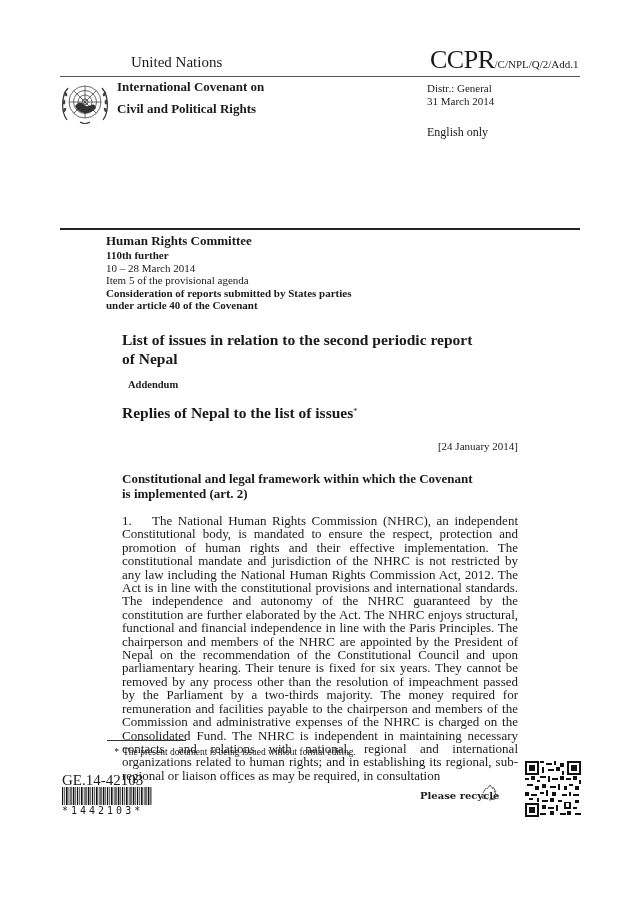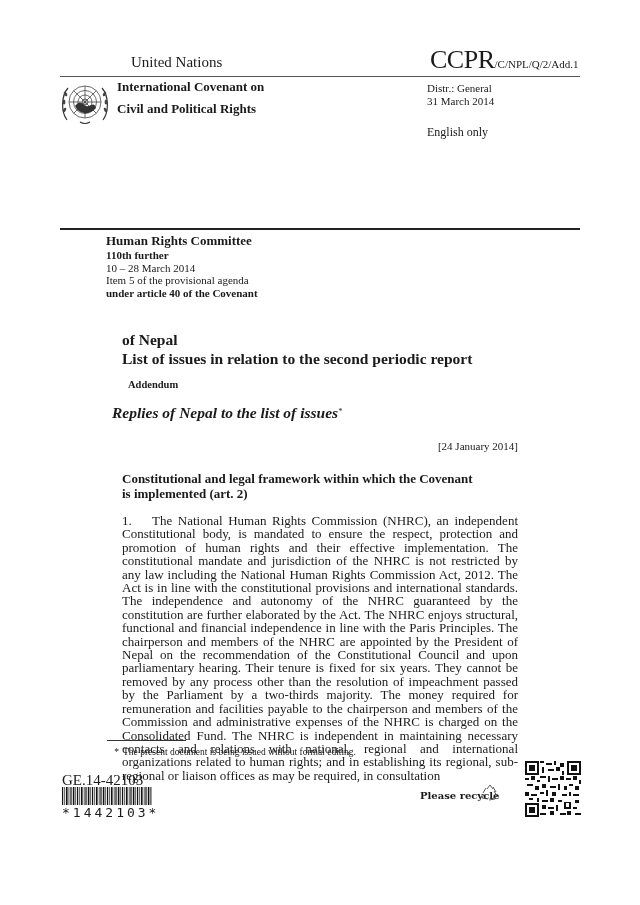--- a/index.html
+++ b/index.html
@@ -20,38 +20,38 @@
   .rule-thick { left: 60px; top: 228px; width: 520px; height: 2px; background: #222; }
 
   
   .committee { left: 62px; top: 233px; font-size: 11px; line-height: 12.5px; margin-left: 44px; }
   .committee .h { font-size: 13px; font-weight: bold; line-height: 16px; }
   .committee .b { font-weight: bold; }
 
   
   .list-title { left: 122px; top: 330px; font-size: 15.5px; font-weight: bold; line-height: 19px; width: 400px; }
   .addendum { left: 122px; top: 379px; font-size: 10.5px; font-weight: bold; margin-left: 6px; }
-  .replies { left: 112px; top: 404px; font-size: 15.5px; font-weight: bold; font-style: italic; }
+  .replies { left: 122px; top: 404px; font-size: 15.5px; font-weight: bold; }
   .replies sup { font-size: 8px; font-weight: normal; vertical-align: 4px; }
   .date { left: 436px; top: 440px; font-size: 11px; width: 82px; text-align: right; }
   .section-title { left: 122px; top: 471px; font-size: 13px; font-weight: bold; line-height: 15px; width: 400px; }
 
   
   .para { left: 122px; top: 514px; width: 396px; font-size: 13px; line-height: 13.4px; text-align: justify; }
   .para .num { display: inline-block; width: 30px; }
 
   
   .fn-rule { left: 107px; top: 740px; width: 79px; height: 1px; background: #333; }
   .footnote { left: 107px; top: 747px; font-size: 9.5px; }
   .footnote .star { display: inline-block; width: 12px; text-align: right; margin-right: 4px; }
 
   
   .ge-num { left: 62px; top: 772px; font-size: 15px; }
   .barcode { left: 62px; top: 787px; width: 90px; height: 18px; }
-  .barcode-text { left: 62px; top: 805px; font-family: "DejaVu Sans Mono", monospace; font-size: 13px; letter-spacing: 3px; }
+  .barcode-text { left: 62px; top: 805px; font-family: "DejaVu Sans Mono", monospace; font-size: 10px; letter-spacing: 3px; }
   .recycle { left: 420px; top: 790px; font-size: 10px; font-weight: bold; font-family: "DejaVu Serif", serif; }
   .recycle-icon { left: 480px; top: 782px; width: 20px; height: 20px; }
   .qr { left: 525px; top: 761px; width: 56px; height: 56px; }
 </style>
 </head>
 <body>
 
 <div class="abs un-name">United Nations</div>
 <div class="abs symbol">
   <span class="big">CCPR</span><span class="small">/C/NPL/Q/2/Add.1</span>
@@ -94,26 +94,27 @@
   <div>31 March 2014</div>
 </div>
 <div class="abs lang">English only</div>
 <div class="abs rule-thick"></div>
 
 <div class="abs committee">
   <div class="h">Human Rights Committee</div>
   <div class="b">110th further</div>
   <div>10 – 28 March 2014</div>
   <div>Item 5 of the provisional agenda</div>
+  <div class="b">Consideration of reports submitted by States parties</div>
   <div class="b">under article 40 of the Covenant</div>
 </div>
 
 <div class="abs list-title">
+  <div>List of issues in relation to the second periodic report</div>
   <div>of Nepal</div>
-  <div>List of issues in relation to the second periodic report</div>
 </div>
 <div class="abs addendum">Addendum</div>
 <div class="abs replies">
   <span>Replies of Nepal to the list of issues</span><sup>*</sup>
 </div>
 <div class="abs date">[24 January 2014]</div>
 <div class="abs section-title">
   <div>Constitutional and legal framework within which the Covenant</div>
   <div>is implemented (art. 2)</div>
 </div>

